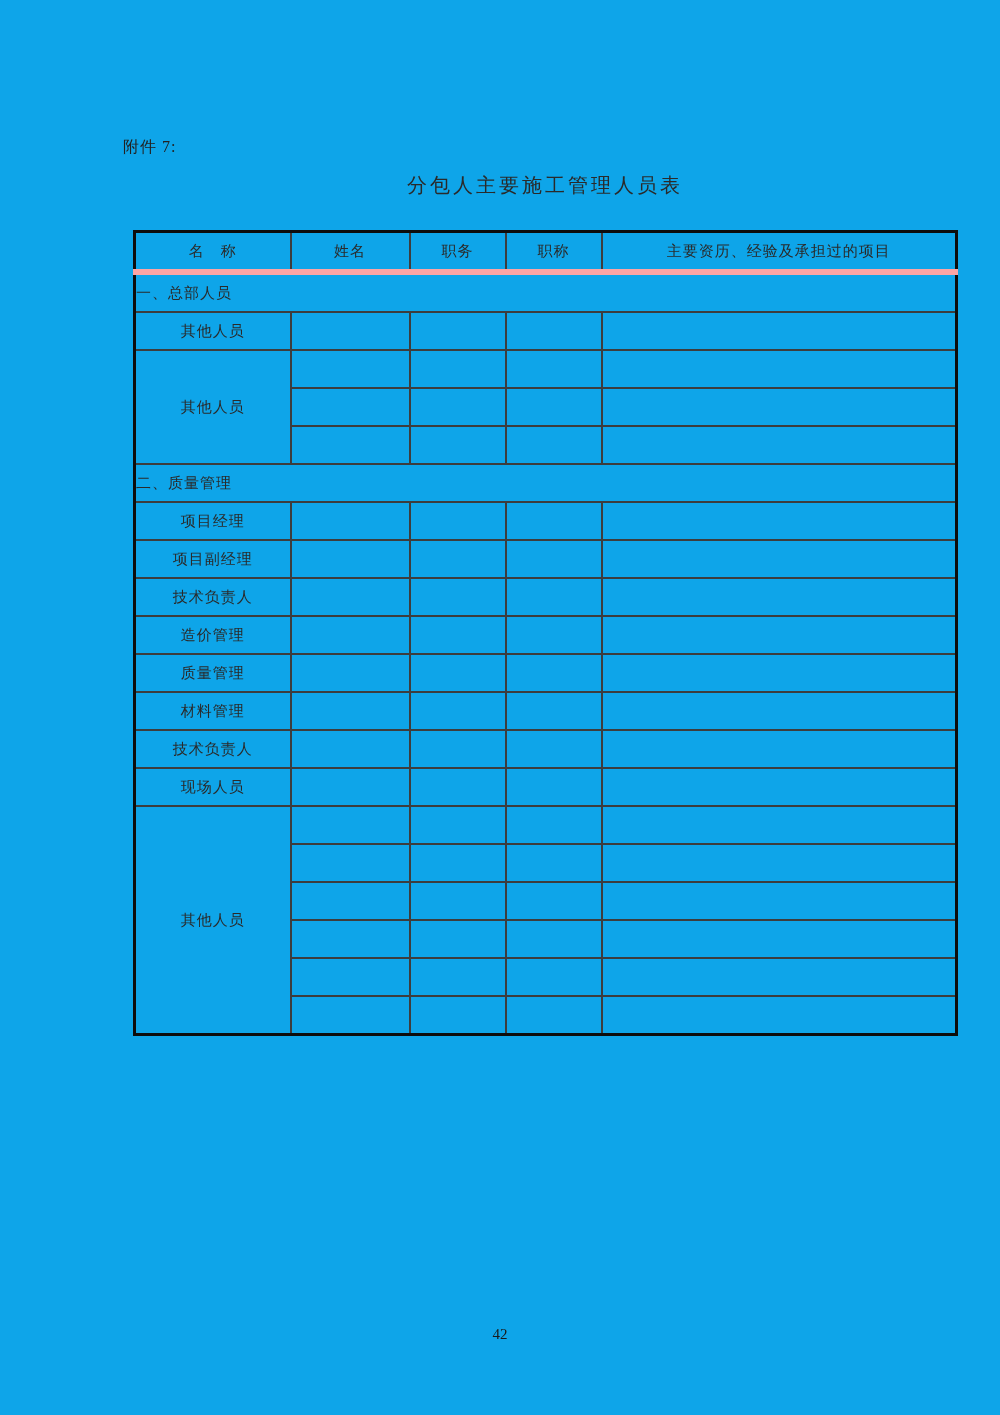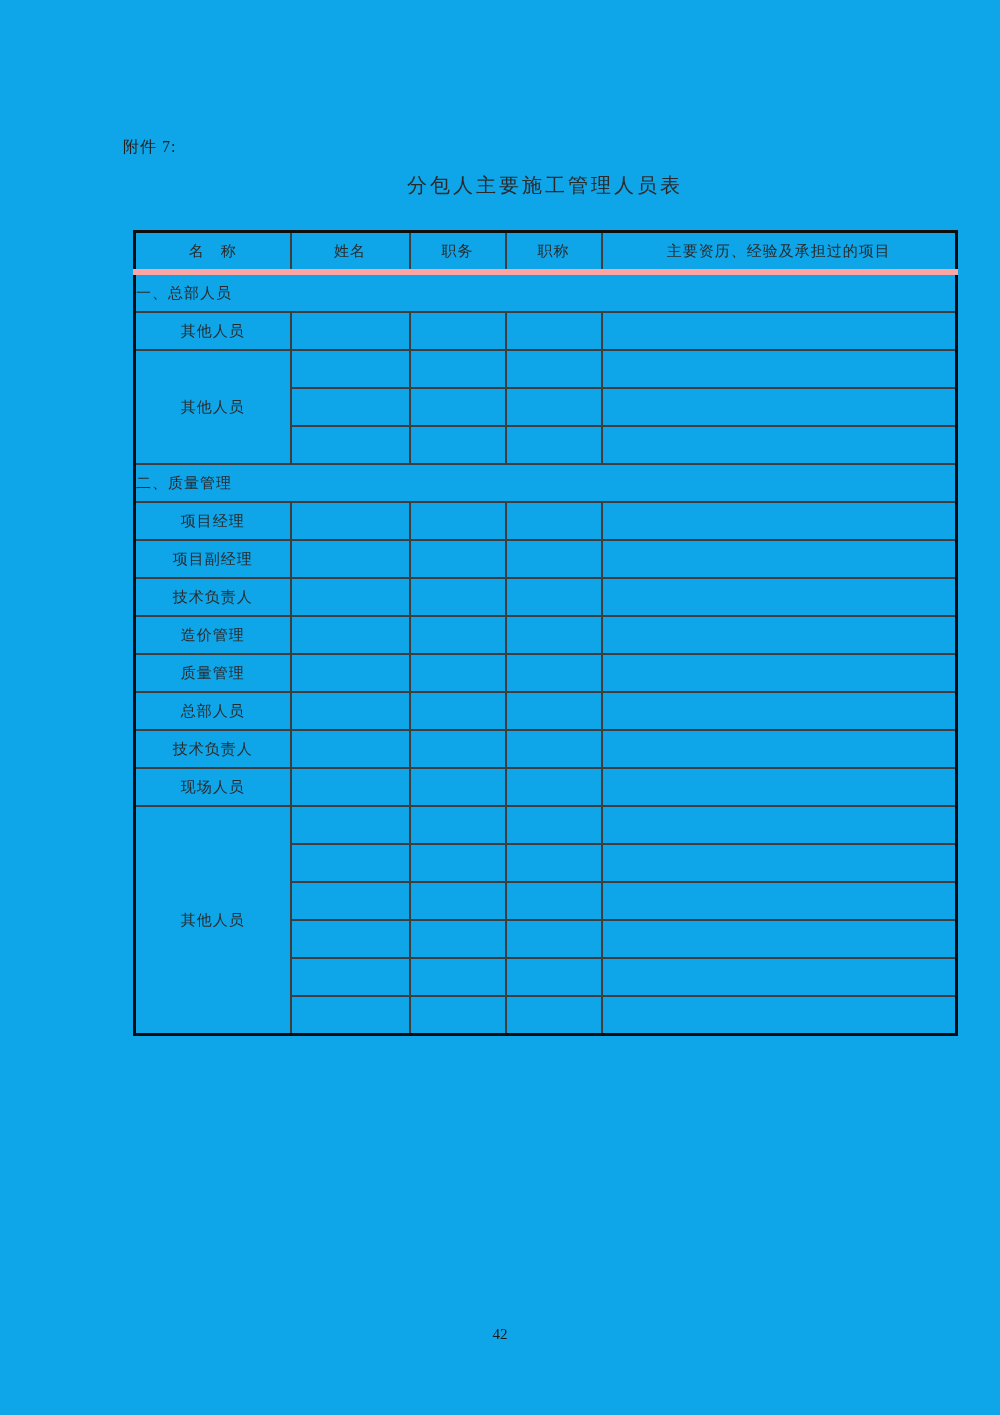--- a/index.html
+++ b/index.html
@@ -163,21 +163,21 @@
       <td></td>
     </tr>
     <tr>
       <td>质量管理</td>
       <td></td>
       <td></td>
       <td></td>
       <td></td>
     </tr>
     <tr>
-      <td>总部人员</td>
+      <td>材料管理</td>
       <td></td>
       <td></td>
       <td></td>
       <td></td>
     </tr>
     <tr>
       <td>技术负责人</td>
       <td></td>
       <td></td>
       <td></td>

